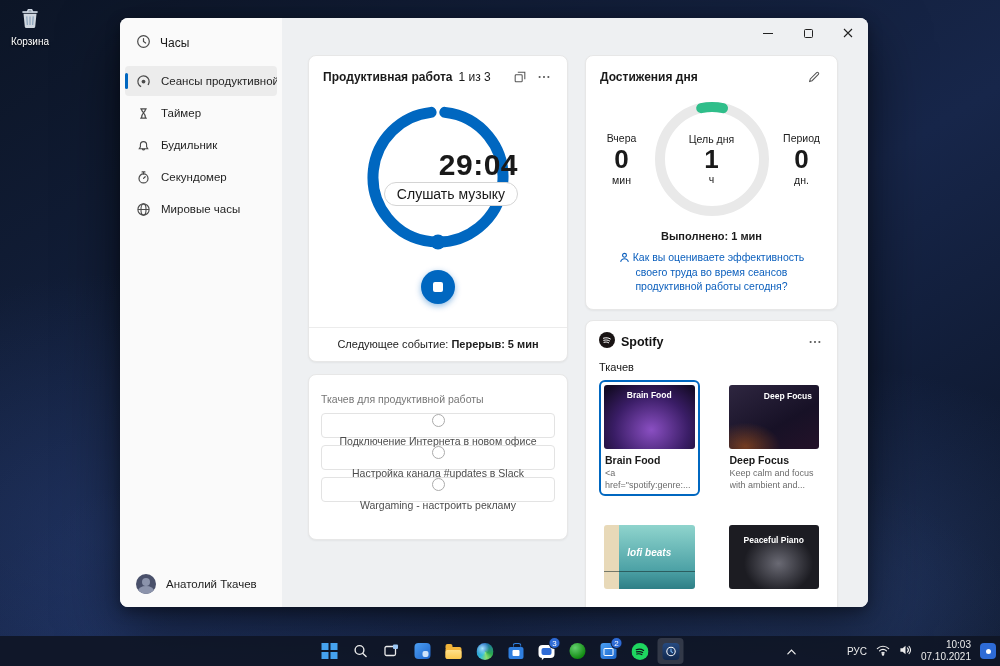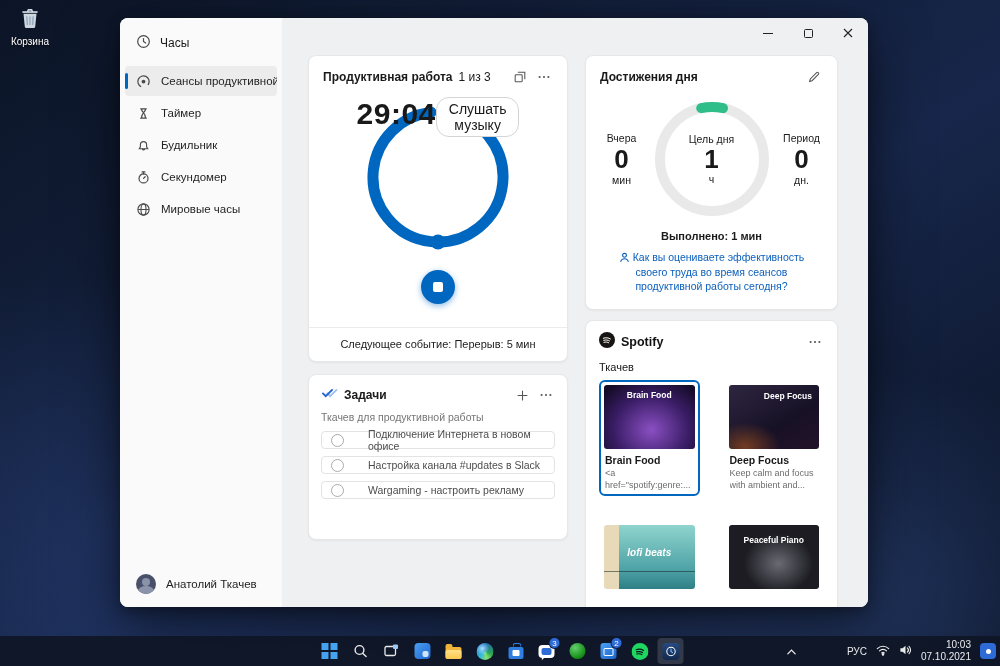--- a/index.html
+++ b/index.html
@@ -41,31 +41,31 @@
   .card{ background:#fff; border:1px solid #e7e7e7; border-radius:8px; box-shadow:0 1px 2px rgba(0,0,0,.05); }
   .card-head{ display:flex; align-items:center; gap:6px; }
   .card-title{ font-size:12px; font-weight:700; color:#1a1a1a; }
   .head-sp{ flex:1; }
   .icon-btn{ width:18px; height:18px; display:flex; align-items:center; justify-content:center; border-radius:3px; }
   
   .focus-card{ height:307px; position:relative; padding:12px 14px; }
   .focus-count{ font-size:12px; color:#1a1a1a; }
   .timer-wrap{ display:flex; flex-direction:column; align-items:center; margin-top:11px; }
   .ring-box{ position:relative; width:160px; height:160px; }
-  .ring-center{ position:absolute; inset:0; display:flex; flex-direction:row; align-items:flex-start; justify-content:center; }
+  .ring-center{ position:absolute; inset:0; display:flex; flex-direction:column; align-items:flex-end; justify-content:center; }
   .timer-time{ font-size:30px; font-weight:600; color:#191919; letter-spacing:.5px; }
   .music-btn{ font-size:14px; color:#1a1a1a; background:#fff; border:1px solid #d4d4d4; border-radius:13px; padding:3px 12px; }
   .stop-btn{ margin-top:13px; width:34px; height:34px; border-radius:50%; background:#0067c0; display:flex; align-items:center; justify-content:center; box-shadow:0 2px 6px rgba(0,103,192,.45); }
   .stop-sq{ width:10px; height:10px; border-radius:2px; background:#fff; }
   .focus-foot{ position:absolute; left:0; right:0; bottom:0; border-top:1px solid #ececec; padding:10px 0 11px; text-align:center; font-size:11px; color:#1c1c1c; }
-  .focus-foot .bold{ font-weight:400; }
+  .focus-foot .bold{ font-weight:700; }
   
   .tasks-card{ margin-top:12px; height:166px; padding:11px 12px; }
   .tasks-sub{ font-size:10.5px; color:#767676; margin:7px 0 8px; }
-  .task-row{ display:flex; align-items:center; gap:24px; height:18px; border:1px solid #e3e3e3; border-radius:4px; padding:0 9px; margin-bottom:7px; font-size:10.5px; color:#4d4d4d; background:#fff; }
+  .task-row{ display:flex; align-items:center; gap:8px; height:25px; border:1px solid #e3e3e3; border-radius:4px; padding:0 9px; margin-bottom:7px; font-size:10.5px; color:#4d4d4d; background:#fff;flex-direction:column; }
   .task-radio{ width:13px; height:13px; border-radius:50%; border:1px solid #ababab; flex:none; background:#fff; }
   
   .ach-card{ height:255px; padding:12px 14px; }
   .ach-row{ display:flex; align-items:center; justify-content:center; gap:5px; margin-top:11px; }
   .stat{ width:46px; text-align:center; flex:none; }
   .stat .lb,.stat .un{ font-size:10.5px; color:#202020; }
   .stat .vl{ font-size:26px; font-weight:600; color:#191919; line-height:1.05; margin-top:2px; }
   .ring2-box{ position:relative; width:124px; height:124px; flex:none; }
   .ring2-center{ position:absolute; inset:0; display:flex; flex-direction:column; align-items:center; justify-content:center; }
   .goal-lb{ font-size:10.5px; color:#202020; }
@@ -265,42 +265,20 @@
               <span class="stop-sq"></span>
             </div>
           </div>
 
           <div class="focus-foot">
             <span>Следующее событие: </span><span class="bold">Перерыв: 5 мин</span>
           </div>
         </section>
 
         <section class="card tasks-card">
-          <div class="card-head">
-            <span>
-              <svg width="17" height="14" viewBox="0 0 18 16" fill="none" stroke-linecap="round">
-                  <path d="M6.5 8.5l3.2 3.2L17 4.5" stroke="#9ec1f0" stroke-width="2.2"></path>
-                  <path d="M1.5 8.5l3.2 3.2L12 4.5" stroke="#2564cf" stroke-width="2.2"></path>
-                </svg>
-            </span>
-            <span class="card-title">Задачи</span>
-            <span class="head-sp"></span>
-            <span class="icon-btn">
-              <svg width="13" height="13" viewBox="0 0 16 16" stroke="#555" stroke-width="1.3" stroke-linecap="round">
-                  <path d="M8 2.5v11M2.5 8h11"></path>
-                </svg>
-            </span>
-            <span class="icon-btn">
-              <svg width="14" height="14" viewBox="0 0 16 16">
-                  <circle cx="3" cy="8" r="1.2" fill="#555"></circle>
-                  <circle cx="8" cy="8" r="1.2" fill="#555"></circle>
-                  <circle cx="13" cy="8" r="1.2" fill="#555"></circle>
-                </svg>
-            </span>
-          </div>
           <div class="tasks-sub">Ткачев для продуктивной работы</div>
 
           <div class="task-row">
             <span class="task-radio"></span>
             <span>Подключение Интернета в новом офисе</span>
           </div>
           <div class="task-row">
             <span class="task-radio"></span>
             <span>Настройка канала #updates в Slack</span>
           </div>

